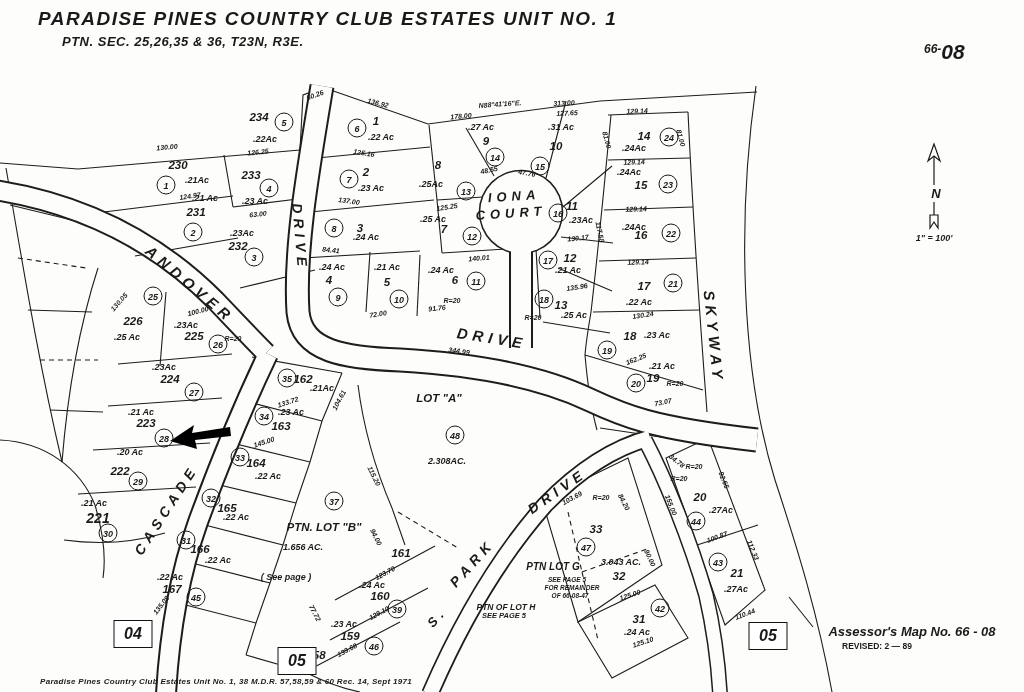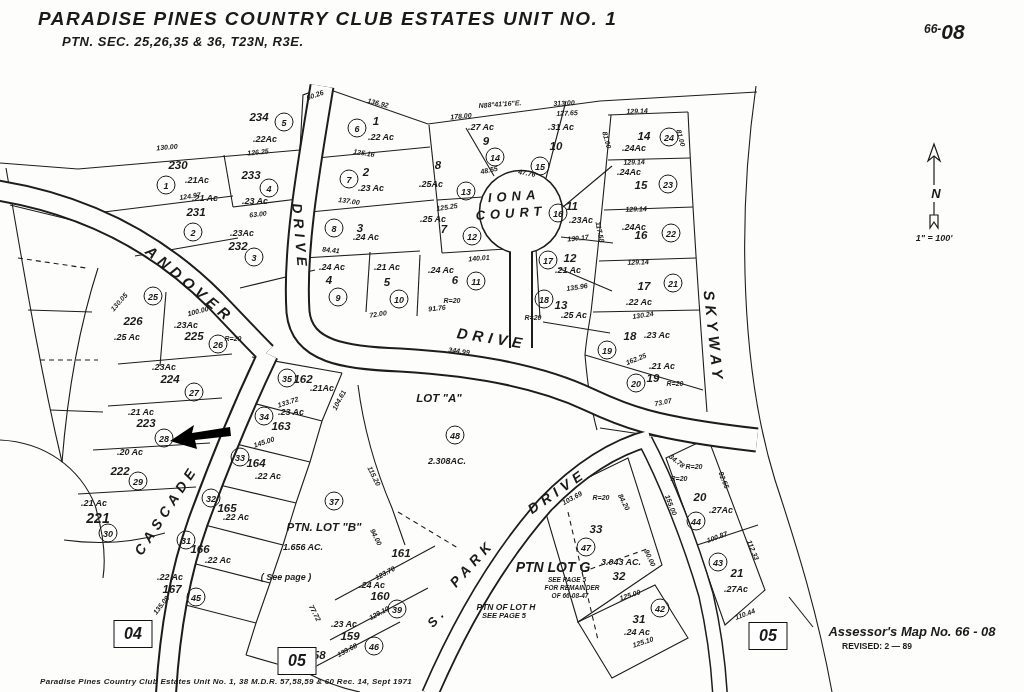--- a/index.html
+++ b/index.html
@@ -7,21 +7,21 @@
          font-family:"Liberation Sans",sans-serif;color:#1a1a1a;}
   .lbl{position:absolute;transform:translate(-50%,-50%);font-style:italic;white-space:nowrap;line-height:1;}
   .circ{position:absolute;width:17px;height:17px;border:1.3px solid #1a1a1a;border-radius:50%;
         display:flex;align-items:center;justify-content:center;font-size:9px;font-style:italic;
         transform:translate(-50%,-50%);background:transparent;font-weight:600;}
   .tab{position:absolute;width:37px;height:26px;border:1.7px solid #111;display:flex;align-items:center;
        justify-content:center;font-size:16px;font-style:italic;font-weight:600;
        transform:translate(-50%,-50%);background:#fff;}
   #title1{position:absolute;left:38px;top:8px;font-size:19px;font-style:italic;font-weight:700;letter-spacing:1.5px;}
   #title2{position:absolute;left:62px;top:34px;font-size:13px;font-style:italic;font-weight:700;letter-spacing:.5px;}
-  #sheetno{position:absolute;left:924px;top:20px;font-style:italic;font-weight:700;}
+  #sheetno{position:absolute;left:924px;top:40px;font-style:italic;font-weight:700;}
   #sheetno .sm{font-size:12px;vertical-align:6px;}
   #sheetno .lg{font-size:21px;}
   #compassN{position:absolute;left:936px;top:193px;transform:translate(-50%,-50%);
             font-size:13px;font-style:italic;font-weight:700;}
   #scale{position:absolute;left:934px;top:238px;transform:translate(-50%,-50%);
          font-size:9px;font-style:italic;font-weight:700;}
   #stamp{position:absolute;left:812px;top:624px;font-style:italic;text-align:center;width:200px;}
   #stamp .s1{font-size:13px;font-weight:700;}
   #stamp .s2{font-size:13px;font-weight:700;margin-top:3px;}
   #stamp .s3{font-size:8.5px;font-weight:700;text-align:left;margin-left:30px;margin-top:2px;font-style:normal;}
@@ -373,21 +373,21 @@
       <div class="lbl" style="left: 339px; top: 400px; font-size: 7px; transform: translate(-50%, -50%) rotate(-62deg); font-weight: 600;">104.61</div>
       <div class="lbl" style="left: 374px; top: 476px; font-size: 7px; transform: translate(-50%, -50%) rotate(64deg); font-weight: 600;">115.20</div>
       <div class="lbl" style="left: 376px; top: 537px; font-size: 7px; transform: translate(-50%, -50%) rotate(64deg); font-weight: 600;">94.00</div>
       <div class="lbl" style="left: 385px; top: 573px; font-size: 7px; transform: translate(-50%, -50%) rotate(-28deg); font-weight: 600;">123.70</div>
       <div class="lbl" style="left: 379px; top: 613px; font-size: 7px; transform: translate(-50%, -50%) rotate(-28deg); font-weight: 600;">129.10</div>
       <div class="lbl" style="left: 347px; top: 650px; font-size: 7px; transform: translate(-50%, -50%) rotate(-28deg); font-weight: 600;">139.68</div>
       <div class="lbl" style="left: 315px; top: 613px; font-size: 7px; transform: translate(-50%, -50%) rotate(62deg); font-weight: 600;">77.72</div>
       <div class="lbl" style="left: 161px; top: 605px; font-size: 7px; transform: translate(-50%, -50%) rotate(-52deg); font-weight: 600;">135.09</div>
     </div>
   <div id="layer-notes">
-      <div class="lbl" style="left: 553px; top: 567px; font-size: 14px; transform: translate(-50%, -50%); font-weight: 700;">PTN LOT G</div>
+      <div class="lbl" style="left: 553px; top: 567px; font-size: 10px; transform: translate(-50%, -50%); font-weight: 700;">PTN LOT G</div>
       <div class="lbl" style="left: 567px; top: 580px; font-size: 6.5px; transform: translate(-50%, -50%); font-weight: 700;">SEE PAGE 5</div>
       <div class="lbl" style="left: 572px; top: 588px; font-size: 6.5px; transform: translate(-50%, -50%); font-weight: 700;">FOR REMAINDER</div>
       <div class="lbl" style="left: 570px; top: 596px; font-size: 6.5px; transform: translate(-50%, -50%); font-weight: 700;">OF 66-08-47</div>
       <div class="lbl" style="left: 506px; top: 607px; font-size: 8.5px; transform: translate(-50%, -50%); font-weight: 700;">PTN OF LOT H</div>
       <div class="lbl" style="left: 504px; top: 616px; font-size: 7.5px; transform: translate(-50%, -50%); font-weight: 700;">SEE PAGE 5</div>
     </div>
   <div id="layer-tabs">
       <div class="tab" style="left: 133px; top: 634px;">04</div>
       <div class="tab" style="left: 297px; top: 661px;">05</div>
       <div class="tab" style="left: 768px; top: 636px;">05</div>

